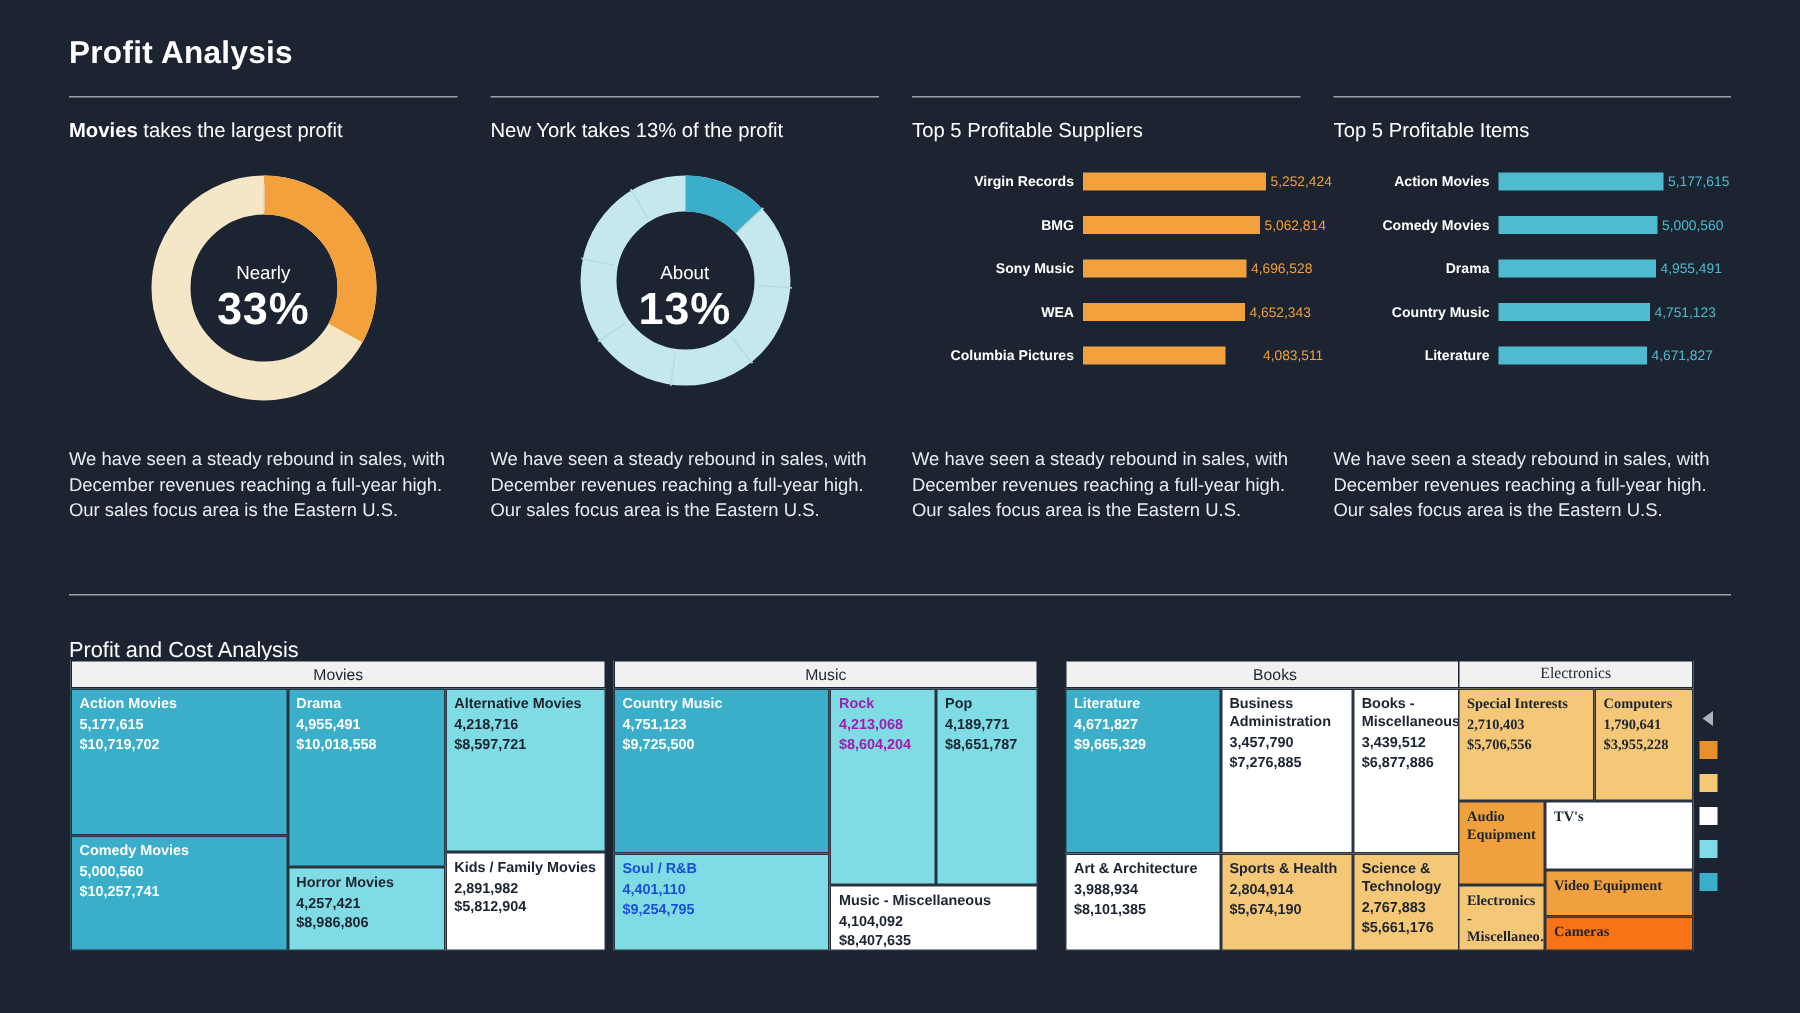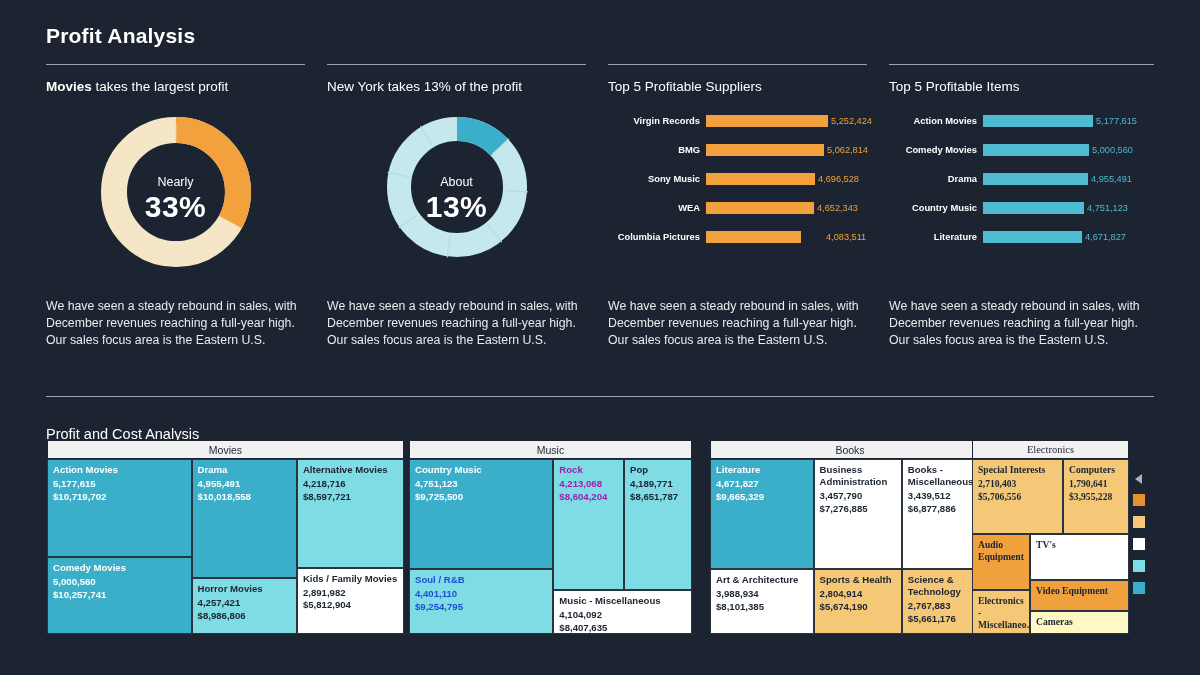--- a/index.html
+++ b/index.html
@@ -44,21 +44,21 @@
   .donut-center {
     position: absolute; left: 0; top: 0; width: 100%; height: 100%;
     display: flex; flex-direction: column;
     align-items: center; justify-content: center;
     pointer-events: none;
   }
   .donut-label { font-size: 12.5px; color: #ffffff; margin-bottom: 1px; }
   .donut-value { font-size: 30px; font-weight: bold; color: #ffffff; letter-spacing: .5px; }
 
   
-  .bars { position: absolute; top: 42px; left: 0; width: 100%; }
+  .bars { position: absolute; top: 42px; left: 16px; width: 100%; }
   .bar-row { display: flex; align-items: center; height: 29px; margin-bottom: 0px; }
   .bar-name {
     font-size: 9.4px; font-weight: bold; color: #ffffff;
     text-align: right; white-space: nowrap; flex: 0 0 auto;
   }
   .p3 .bar-name { width: 92px; }
   .p4 .bar-name { width: 88px; }
   .bar-track { flex: 1; position: relative; height: 12px; margin-left: 6px; }
   .bar-fill { height: 12px; border-radius: 0; }
   .bar-val {
@@ -357,21 +357,21 @@
           </div>
           <div class="cell" style="left: 0%; top: 75%; width: 37%; height: 25%; background: rgb(245, 200, 119); color: rgb(27, 36, 48);">
             <span class="cn">Electronics - Miscellaneo…</span>
           </div>
           <div class="cell" style="left: 37%; top: 43%; width: 63%; height: 26%; background: #ffffff; color: rgb(27, 36, 48);">
             <span class="cn">TV's</span>
           </div>
           <div class="cell" style="left: 37%; top: 69%; width: 63%; height: 18%; background: rgb(240, 160, 60); color: rgb(27, 36, 48);">
             <span class="cn">Video Equipment</span>
           </div>
-          <div class="cell" style="left: 37%; top: 87%; width: 63%; height: 13%; background: #fef9c3; color: rgb(27, 36, 48);">
+          <div class="cell" style="left: 37%; top: 87%; width: 63%; height: 13%; background: #f97316; color: rgb(27, 36, 48);">
             <span class="cn">Cameras</span>
           </div>
         </div>
       </div>
     </div>
 
   <div class="legend" id="legend">
     <div class="tri"></div>
   <div class="sw" style="background: rgb(232, 145, 42);"></div>
       <div class="sw" style="background: rgb(245, 200, 119);"></div>

